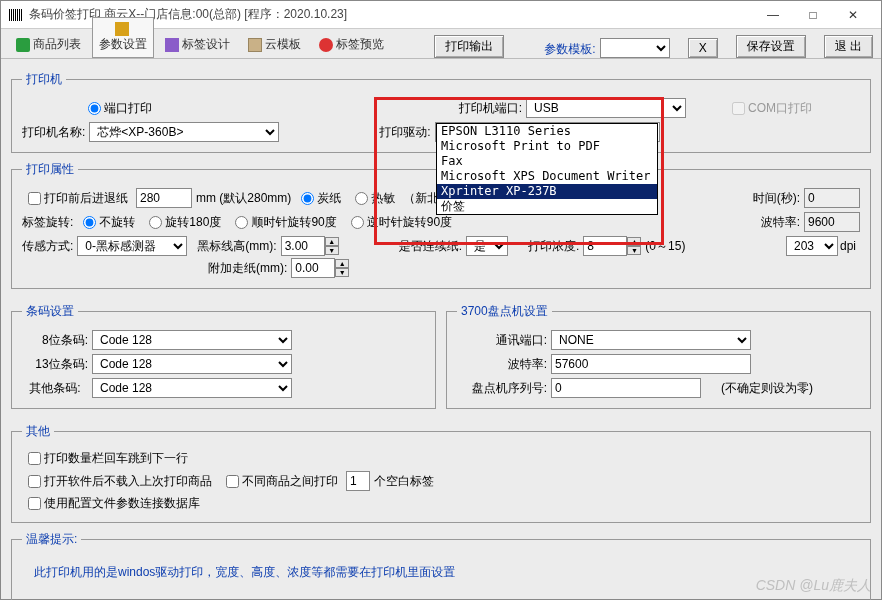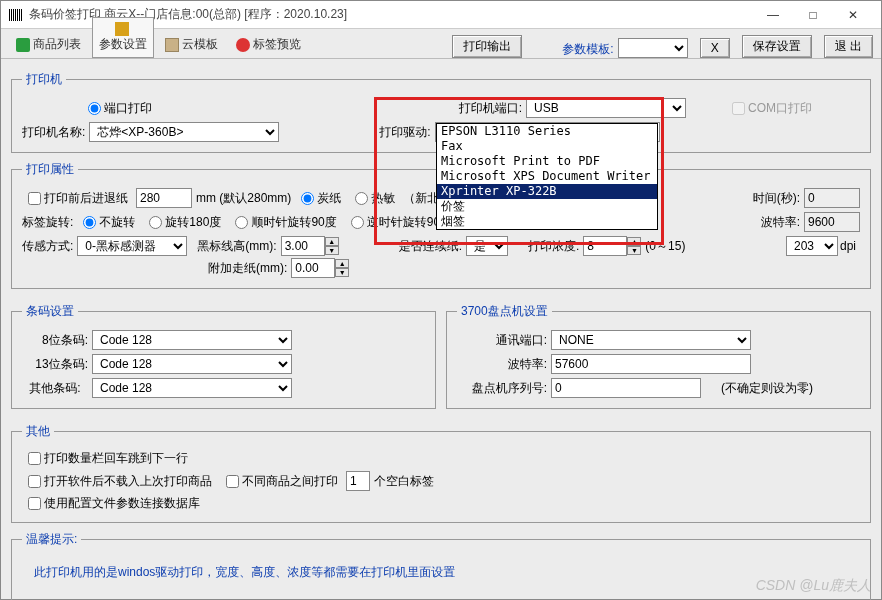--- a/index.html
+++ b/index.html
@@ -6,21 +6,21 @@
   body { margin: 0; background: #d6d6d6; }
   .window { width: 882px; height: 600px; background: #ececec; border: 1px solid #888; position: relative; }
   .titlebar { height: 28px; background: #fff; display: flex; align-items: center; padding: 0 8px; border-bottom: 1px solid #ccc; }
   .titlebar .title { flex: 1; color: #444; }
   .titlebar .btn { width: 40px; text-align: center; color: #333; }
   .toolbar { height: 30px; background: #ececec; border-bottom: 1px solid #bbb; display: flex; align-items: flex-end; padding: 0 8px; }
   .toolbar .tab { padding: 4px 6px; margin-right: 4px; display: flex; align-items: center; color: #333; cursor: pointer; border: 1px solid transparent; }
   .toolbar .tab.active { border: 1px solid #999; background: #f7f7f7; flex-direction: column; }
   .toolbar .ico { width: 14px; height: 14px; margin-right: 3px; }
   .toolbar .spacer { flex: 1; }
-  .toolbar .btn3d { border: 1px solid #888; background: #e8e8e8; padding: 2px 10px; margin-left: 12px; cursor: pointer; box-shadow: inset 1px 1px #fff, inset -1px -1px #aaa; }
+  .toolbar .btn3d { border: 1px solid #888; background: #e8e8e8; padding: 2px 10px; margin-left: 18px; cursor: pointer; box-shadow: inset 1px 1px #fff, inset -1px -1px #aaa; }
   .toolbar select { font-size: 12px; height:20px; }
   .body { padding: 4px 10px; position: relative; }
   fieldset { border: 1px solid #999; margin: 8px 0 6px 0; padding: 6px 10px; position: relative; }
   legend { color: #1040b0; padding: 0 4px; }
   .row { display: flex; align-items: center; margin: 4px 0; flex-wrap: wrap; }
   .label { color: #000; margin-right: 4px; white-space: nowrap; }
   .label.blue { color: #1040b0; }
   input[type=text], select { background: #fff; border: 1px solid #888; height: 20px; padding: 1px 3px; }
   input[type=radio], input[type=checkbox] { margin: 0 3px 0 6px; vertical-align: middle; }
   .num { width: 56px; }
@@ -57,20 +57,24 @@
   <div class="toolbar">
     <span class="tab">
         <span class="ico ic-green"></span>
         <span>商品列表</span>
       </span>
     <span class="tab active">
         <span class="ico ic-gold"></span>
         <span>参数设置</span>
       </span>
     <span class="tab">
+        <span class="ico ic-purple"></span>
+        <span>标签设计</span>
+      </span>
+    <span class="tab">
         <span class="ico ic-book"></span>
         <span>云模板</span>
       </span>
     <span class="tab">
         <span class="ico ic-red"></span>
         <span>标签预览</span>
       </span>
     <span class="spacer"></span>
     <span class="btn3d">打印输出</span>
     <span style="width:40px"></span>
@@ -255,24 +259,23 @@
     <fieldset>
       <legend>温馨提示:</legend>
       <div class="row">
           <span class="label blue" style="padding:6px 0 14px 12px">此打印机用的是windos驱动打印，宽度、高度、浓度等都需要在打印机里面设置</span>
         </div>
     </fieldset>
   </div>
 
   <div class="dropdown" id="drv-dd" style="left:435px; top:122px; width:222px;">
       <div>EPSON L3110 Series</div>
+      <div>Microsoft Print to PDF</div>
       <div>Fax</div>
-      <div>Microsoft Print to PDF</div>
       <div>Microsoft XPS Document Writer</div>
-      <div class="hl">Xprinter XP-322B</div>
+      <div class="hl">Xprinter XP-237B</div>
       <div>价签</div>
-      <div>烟签</div>
     </div>
 
   <div class="redbox" style="left:373px; top:96px; width:290px; height:148px;"></div>
 
   <span class="watermark">CSDN @Lu鹿夫人</span>
 </div>
 
 </body></html>

